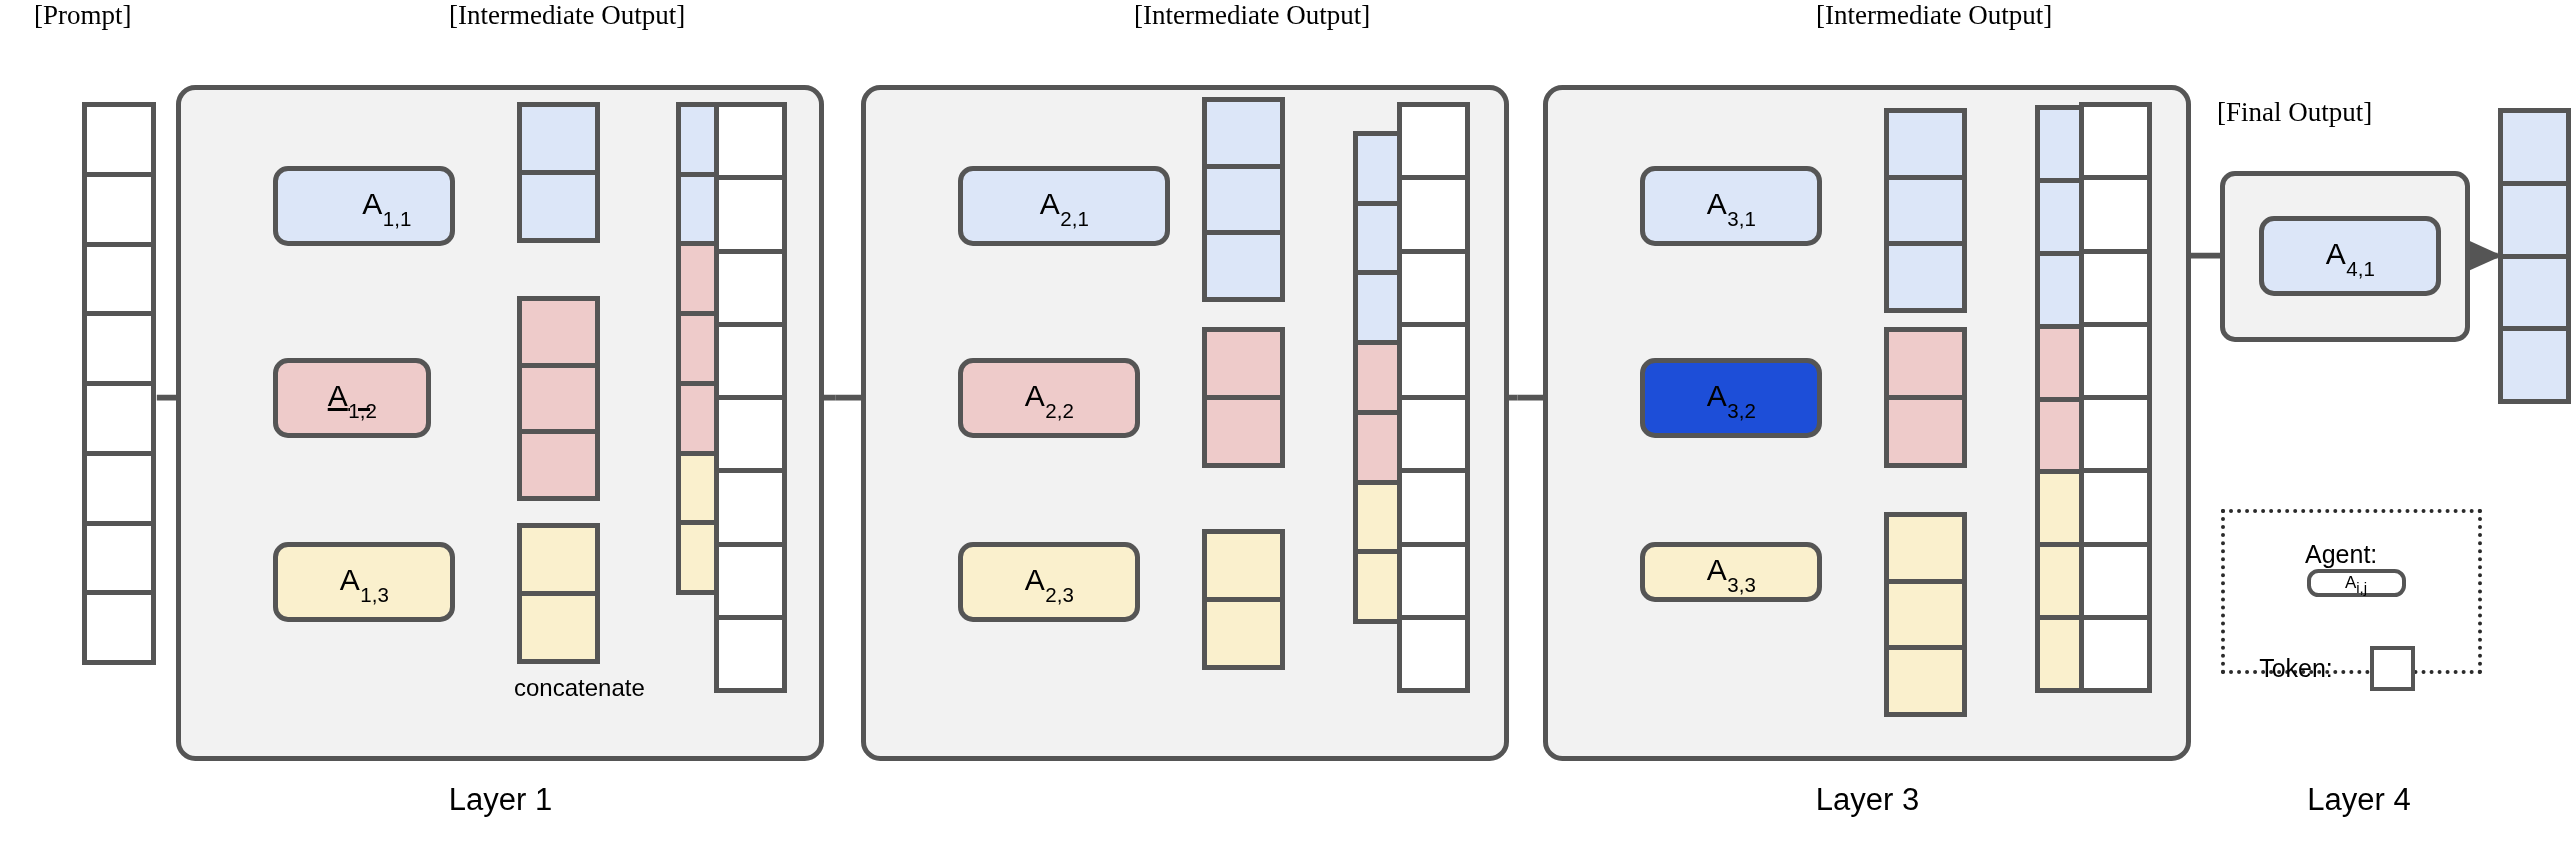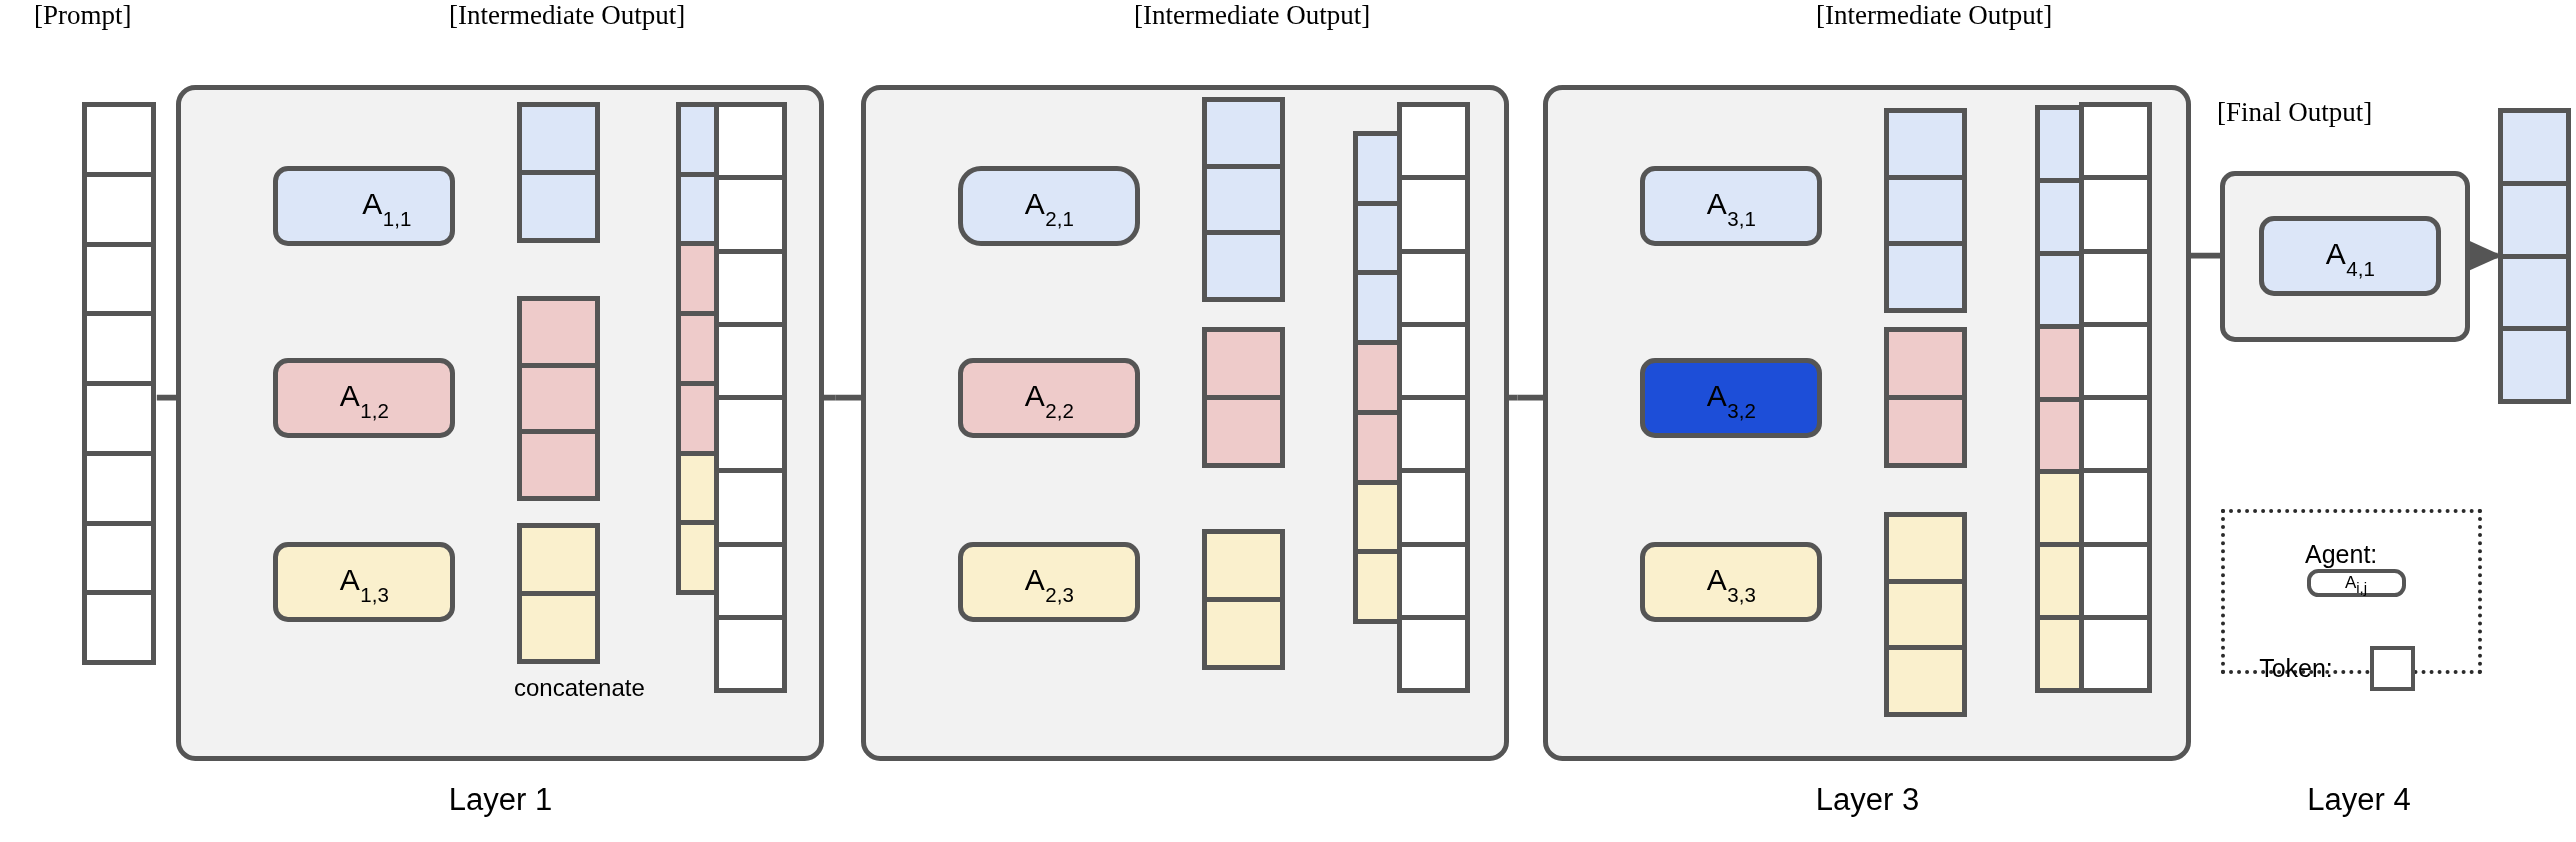--- a/index.html
+++ b/index.html
@@ -222,21 +222,21 @@
   </div>
 
   <div class="layer-panel" style="left:176px; top:85px; width:648px; height:676px;"></div>
 
   <div class="bracket-label" style="left:449px; top:0px;">[Intermediate Output]</div>
 
   <div class="agent-box" style="left:273px; top:166px; width:182px; height:80px; background:#dce6f8;padding-left:45px;">
     <span>A<span class="sub">1,1</span></span>
   </div>
 
-  <div class="agent-box" style="left:273px; top:358px; width:182px; height:80px; background:#eecbca;">
+  <div class="agent-box" style="left:273px; top:358px; width:158px; height:80px; background:#eecbca;text-decoration:underline;">
     <span>A<span class="sub">1,2</span></span>
   </div>
 
   <div class="agent-box" style="left:273px; top:542px; width:182px; height:80px; background:#faf0cd;">
     <span>A<span class="sub">1,3</span></span>
   </div>
 
   <div class="token-col" style="left:517px; top:102px; width:83px; height:141px;">
     <div class="tok" style="background:#dce6f8;"></div>
     <div class="tok" style="background:#dce6f8;"></div>
@@ -275,21 +275,21 @@
   </div>
 
   <div class="concat-label" style="left:514px; top:674px;">concatenate</div>
 
   <div class="layer-label" style="left:347px; top:782px; width:307px;">Layer 1</div>
 
   <div class="layer-panel" style="left:861px; top:85px; width:648px; height:676px;"></div>
 
   <div class="bracket-label" style="left:1134px; top:0px;">[Intermediate Output]</div>
 
-  <div class="agent-box" style="left:958px; top:166px; width:182px; height:80px; background:#dce6f8;border-radius:23px;">
+  <div class="agent-box" style="left:958px; top:166px; width:212px; height:80px; background:#dce6f8;">
     <span>A<span class="sub">2,1</span></span>
   </div>
 
   <div class="agent-box" style="left:958px; top:358px; width:182px; height:80px; background:#eecbca;">
     <span>A<span class="sub">2,2</span></span>
   </div>
 
   <div class="agent-box" style="left:958px; top:542px; width:182px; height:80px; background:#faf0cd;">
     <span>A<span class="sub">2,3</span></span>
   </div>
@@ -337,21 +337,21 @@
   <div class="bracket-label" style="left:1816px; top:0px;">[Intermediate Output]</div>
 
   <div class="agent-box" style="left:1640px; top:166px; width:182px; height:80px; background:#dce6f8;">
     <span>A<span class="sub">3,1</span></span>
   </div>
 
   <div class="agent-box" style="left:1640px; top:358px; width:182px; height:80px; background:#1d4ed8;">
     <span>A<span class="sub">3,2</span></span>
   </div>
 
-  <div class="agent-box" style="left:1640px; top:542px; width:182px; height:80px; background:#faf0cd;justify-content:center;">
+  <div class="agent-box" style="left:1640px; top:542px; width:182px; height:60px; background:#faf0cd;justify-content:center;">
     <span>A<span class="sub">3,3</span></span>
   </div>
 
   <div class="token-col" style="left:1884px; top:108px; width:83px; height:205px;">
     <div class="tok" style="background:#dce6f8;"></div>
     <div class="tok" style="background:#dce6f8;"></div>
     <div class="tok" style="background:#dce6f8;"></div>
   </div>
 
   <div class="token-col" style="left:1884px; top:327px; width:83px; height:141px;">

